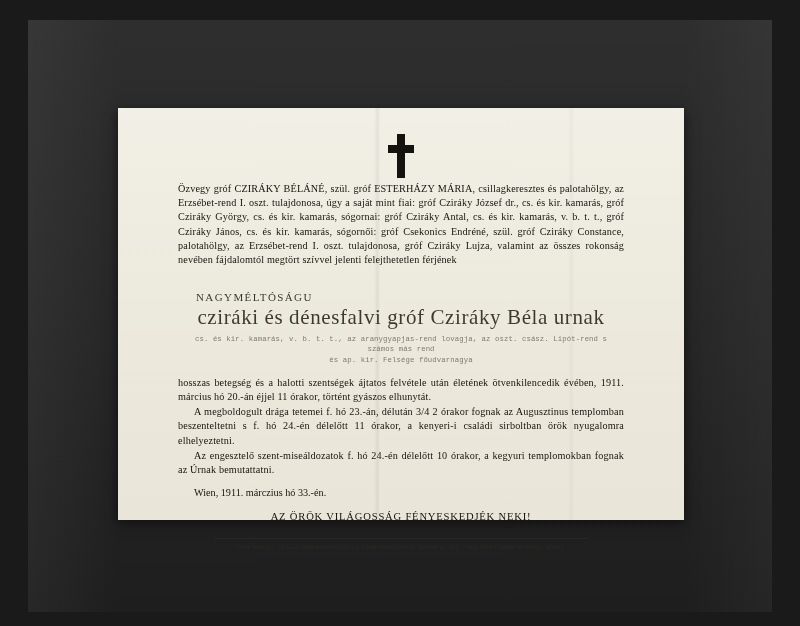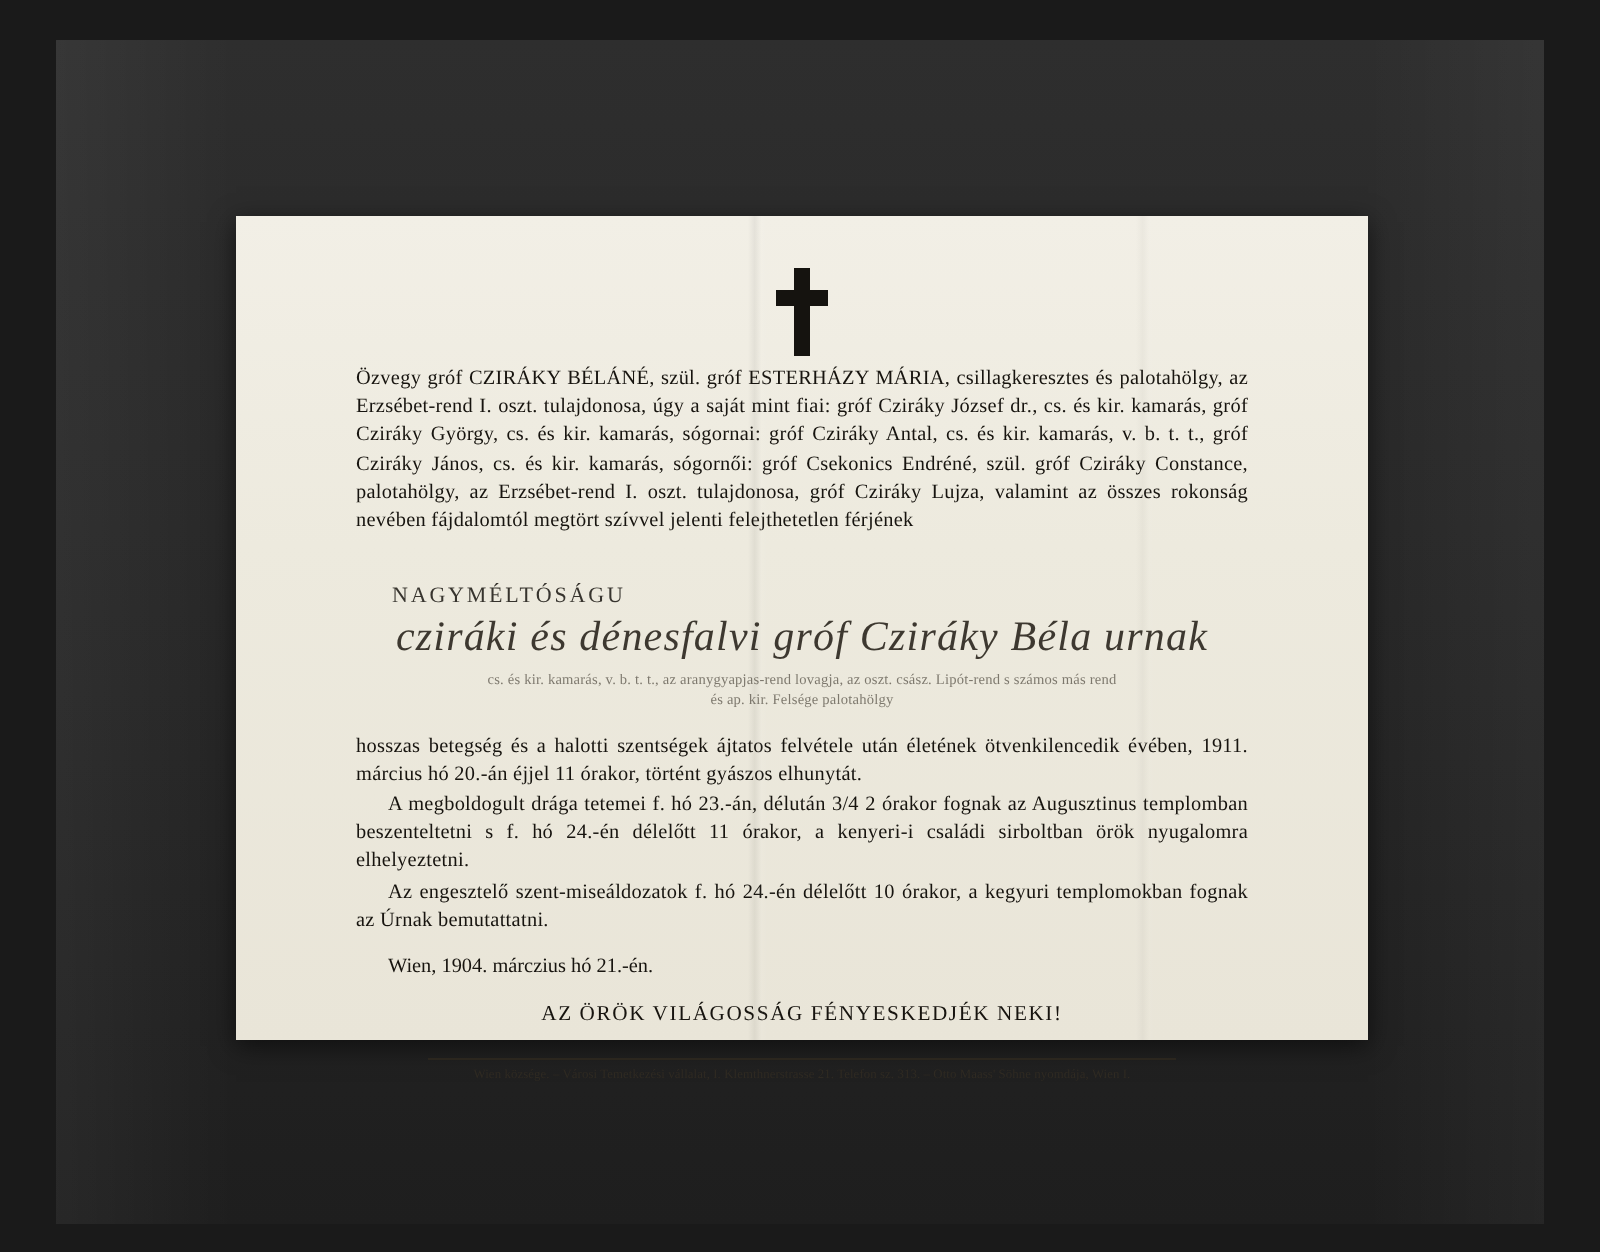--- a/index.html
+++ b/index.html
@@ -120,29 +120,29 @@
     margin-left: 18px;
     margin-bottom: 2px;
   }
   .name-line {
     text-align: center;
     font-size: 21px;
     letter-spacing: 0.6px;
     color: #211c14;
     margin: 1px 0 4px 0;
     white-space: nowrap;
-    font-style: italic;
   }
   .titles {
     text-align: center;
     font-size: 7.3px;
     line-height: 10.2px;
     color: #3a342a;
     letter-spacing: 0.1px;
     padding: 0 4px;
+    font-family: Liberation Mono, monospace;
   }
   .titles .ln { display: block; }
 
   .after-block { margin-top: 11px; }
   .after-block p.para + p.para { margin-top: 1px; }
 
   .place-date {
     margin-top: 10px;
     font-size: 10.2px;
     text-indent: 16px;
@@ -190,31 +190,31 @@
 
       <div class="body-text">
 
         <p class="para">Özvegy gróf CZIRÁKY BÉLÁNÉ, szül. gróf ESTERHÁZY MÁRIA, csillagkeresztes és palotahölgy, az Erzsébet-rend I. oszt. tulajdonosa, úgy a saját mint fiai: gróf Cziráky József dr., cs. és kir. kamarás, gróf Cziráky György, cs. és kir. kamarás, sógornai: gróf Cziráky Antal, cs. és kir. kamarás, v. b. t. t., gróf Cziráky János, cs. és kir. kamarás, sógornői: gróf Csekonics Endréné, szül. gróf Cziráky Constance, palotahölgy, az Erzsébet-rend I. oszt. tulajdonosa, gróf Cziráky Lujza, valamint az összes rokonság nevében fájdalomtól megtört szívvel jelenti felejthetetlen férjének</p>
 
         <div class="announce-block">
           <div class="nagym faded">NAGYMÉLTÓSÁGU</div>
           <div class="name-line faded">cziráki és dénesfalvi gróf Cziráky Béla urnak</div>
           <div class="titles faded2">
             <span class="ln">cs. és kir. kamarás, v. b. t. t., az aranygyapjas-rend lovagja, az oszt. csász. Lipót-rend s számos más rend</span>
-            <span class="ln">és ap. kir. Felsége palotahölgy</span>
+            <span class="ln">és ap. kir. Felsége főudvarnagya</span>
           </div>
         </div>
 
         <div class="after-block">
           <p class="para">hosszas betegség és a halotti szentségek ájtatos felvétele után életének ötvenkilencedik évében, 1911. március hó 20.-án éjjel 11 órakor, történt gyászos elhunytát.</p>
           <p class="para indent">A megboldogult drága tetemei f. hó 23.-án, délután 3/4 2 órakor fognak az Augusztinus templomban beszenteltetni s f. hó 24.-én délelőtt 11 órakor, a kenyeri-i családi sirboltban örök nyugalomra elhelyeztetni.</p>
           <p class="para indent">Az engesztelő szent-miseáldozatok f. hó 24.-én délelőtt 10 órakor, a kegyuri templomokban fognak az Úrnak bemutattatni.</p>
         </div>
 
-        <div class="place-date">Wien, 1904. márczius hó 21.-én.</div>
+        <div class="place-date">Wien, 1911. márczius hó 33.-én.</div>
 
         <div class="closing">AZ ÖRÖK VILÁGOSSÁG FÉNYESKEDJÉK NEKI!</div>
 
         <div class="rule"></div>
         <div class="imprint">Wien községe. – Városi Temetkezési vállalat, I. Klemthnerstrasse 21. Telefon sz. 313. – Otto Maass' Söhne nyomdája, Wien I.</div>
       </div>
     </div>
   </div>
 </div>
 

